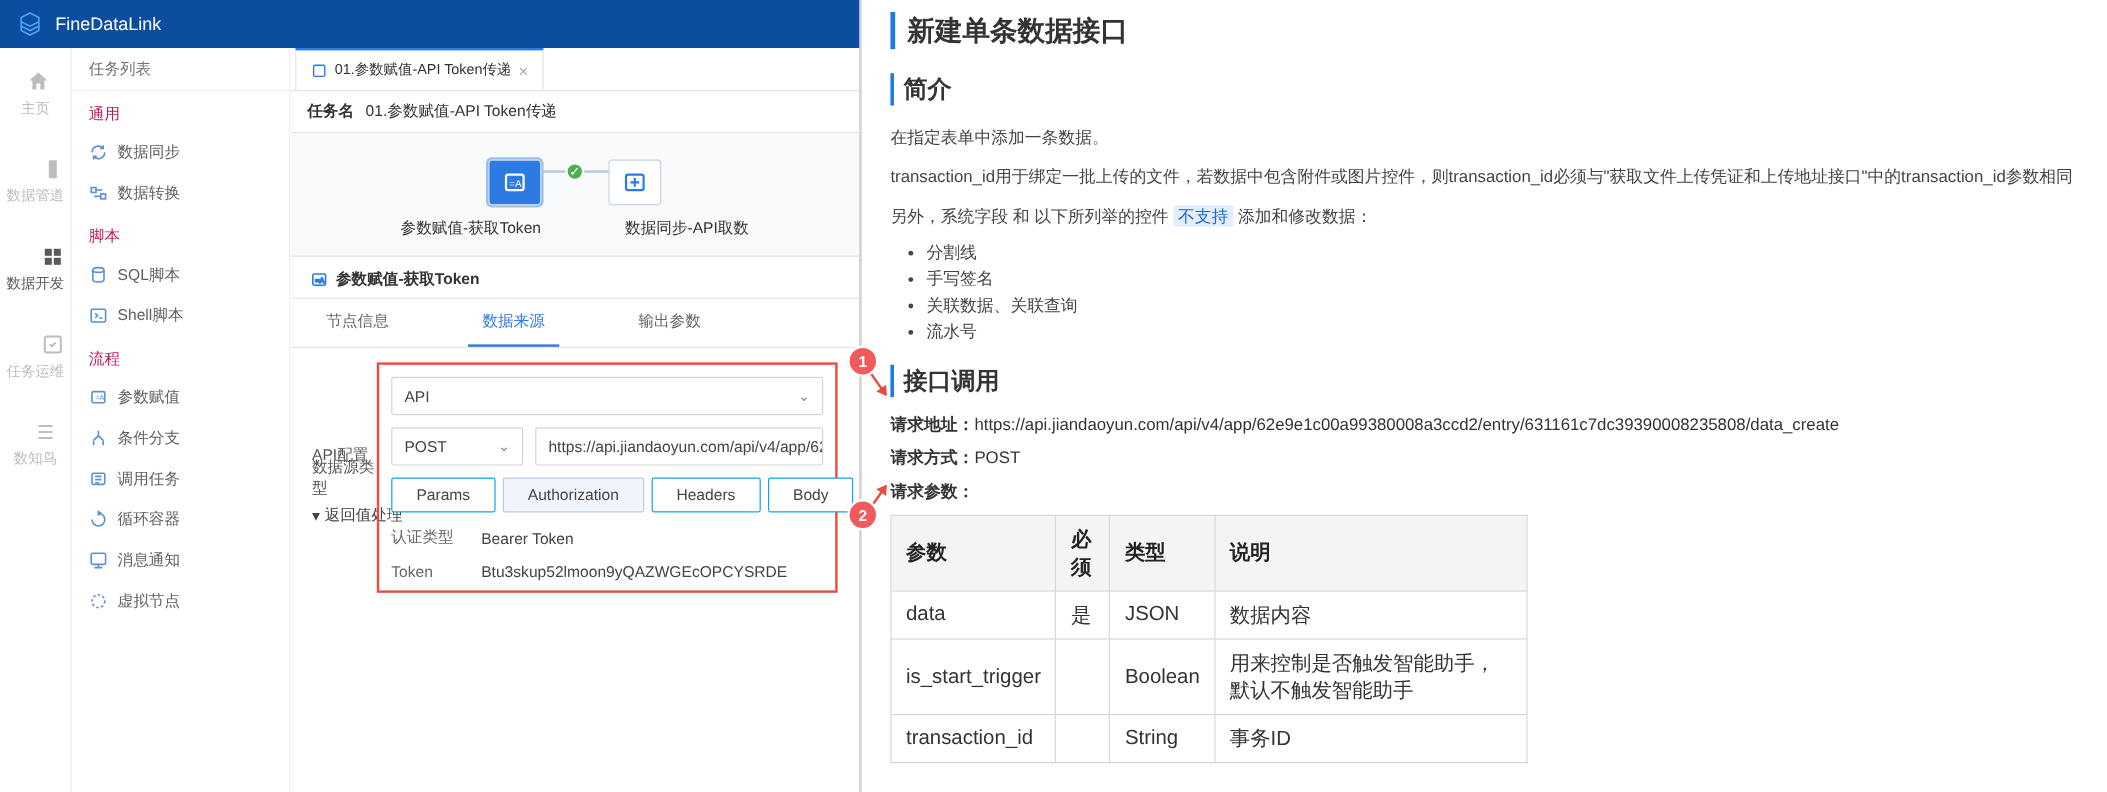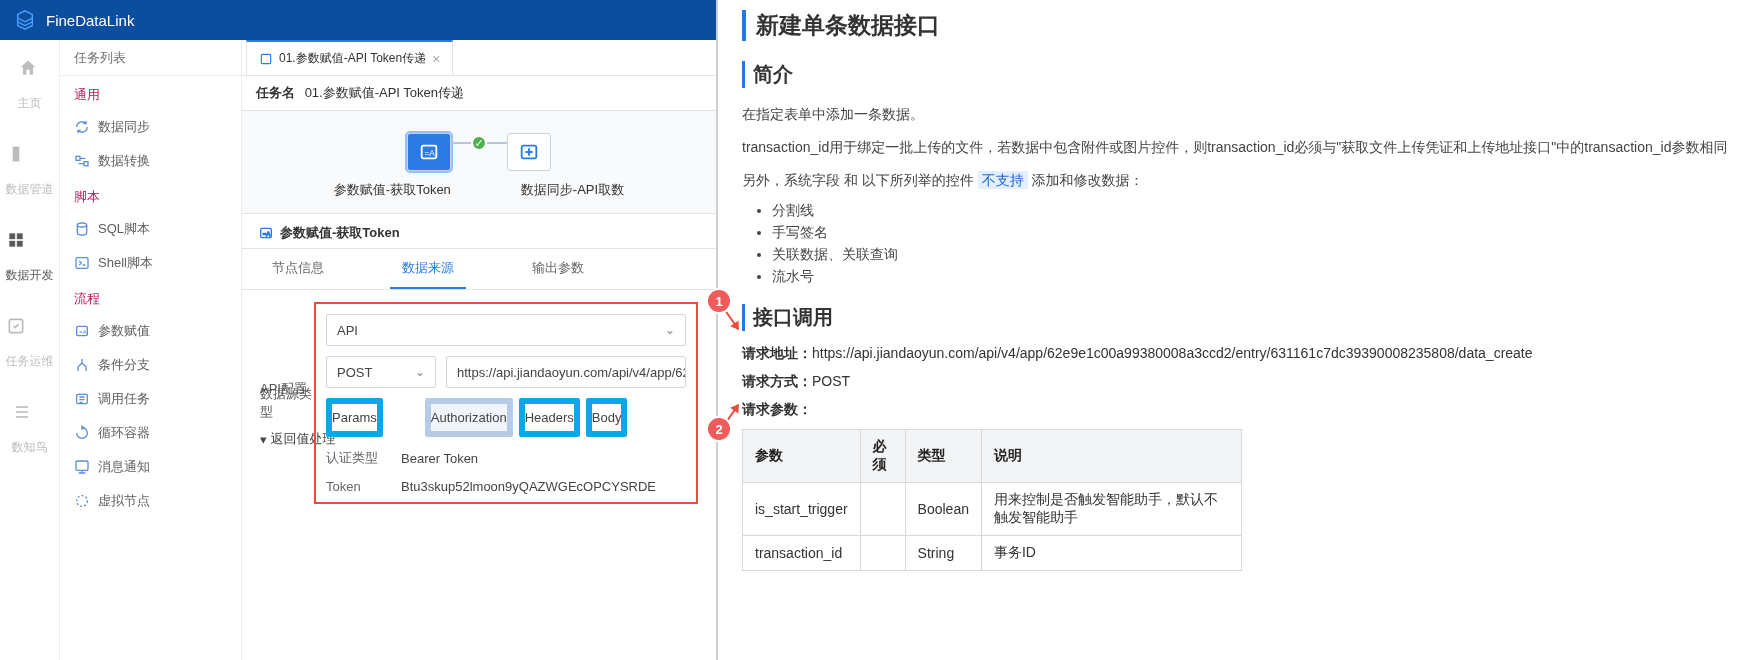--- a/index.html
+++ b/index.html
@@ -3,21 +3,21 @@
 <meta charset="utf-8">
 <style>
 * { box-sizing: border-box; margin: 0; padding: 0; }
 body { font-family: "Microsoft YaHei", "PingFang SC", Arial, sans-serif; font-size: 13px; color: #333; display: flex; width: 1756px; height: 660px; overflow: hidden; }
 .left-panel { width: 718px; display: flex; flex-direction: column; border-right: 2px solid #d0d0d0; }
 .top-bar { height: 40px; background: #0b4d9f; display: flex; align-items: center; padding: 0 14px; color: #fff; gap: 10px; }
 .top-bar svg { width: 22px; height: 22px; }
 .top-bar-title { font-size: 15px; }
 .main-area { display: flex; flex: 1; overflow: hidden; }
 .rail { width: 60px; background: #fff; display: flex; flex-direction: column; align-items: center; padding-top: 18px; gap: 32px; color: #bdbdbd; font-size: 12px; border-right: 1px solid #eee; }
-.rail-item { display: flex; flex-direction: column; align-items: flex-start; gap: 17px; cursor: pointer; }
+.rail-item { display: flex; flex-direction: column; align-items: flex-end; gap: 4px; cursor: pointer; }
 .rail-item.active { color: #595959; }
 .rail-item svg { width: 20px; height: 20px; }
 .col2 { width: 182px; background: #fff; border-right: 1px solid #eee; display: flex; flex-direction: column; }
 .col2-header { height: 36px; display: flex; align-items: center; padding: 0 14px; font-size: 13px; color: #737373; border-bottom: 1px solid #eee; }
 .group-title { padding: 10px 14px 6px; color: #be185d; font-size: 13px; }
 .side-item { display: flex; align-items: center; gap: 8px; padding: 8px 14px; color: #606060; cursor: pointer; font-size: 13px; white-space: nowrap; }
 .side-item svg { width: 16px; height: 16px; flex-shrink: 0; }
 .col3 { flex: 1; background: #fff; display: flex; flex-direction: column; overflow: hidden; }
 .tabrow { height: 36px; display: flex; align-items: stretch; border-bottom: 1px solid #e4e4e4; padding-left: 4px; }
 .tab { display: flex; align-items: center; padding: 0 12px; gap: 6px; border-top: 2px solid transparent; color: #333; font-size: 12px; cursor: pointer; }
@@ -40,36 +40,36 @@
 .form-area { padding: 12px 18px; position: relative; }
 .row { display: flex; align-items: center; margin-bottom: 12px; }
 .row .label { width: 90px; color: #555; font-size: 13px; }
 .redbox { border: 2px solid #e74c3c; padding: 10px 10px 8px; width: 384px; }
 .select { height: 32px; border: 1px solid #d5d5d5; border-radius: 2px; display: flex; align-items: center; padding: 0 10px; justify-content: space-between; color: #444; background: #fff; }
 .chev { color: #888; font-size: 12px; }
 .formrow2 { display: flex; gap: 10px; margin-top: 10px; }
 .inputbox { flex: 1; height: 32px; border: 1px solid #d5d5d5; border-radius: 2px; padding: 0 10px; color: #444; background:#fff; display:flex; align-items:center; overflow:hidden; white-space:nowrap; }
 .small { width: 110px; }
 .btnrow { display: flex; gap: 6px; margin-top: 10px; }
-.pbtn { padding: 6px 0; border: 6px solid #0ea5e9; background: #fff; font-size: 13px; color: #444; cursor: pointer; border-radius:2px; }
-.pbtn.active { background: #f1f5fb; border-color: #b7cbe6; margin-left: 36px; }
+.pbtn { padding: 6px 20px; border: 1px solid #0ea5e9; background: #fff; font-size: 13px; color: #444; cursor: pointer; border-radius:2px; }
+.pbtn.active { background: #f1f5fb; border-color: #b7cbe6; }
 .kv { display: flex; align-items: center; margin-top: 12px; gap: 20px; }
 .kv .k { width: 55px; color: #666; font-size: 13px; }
 .kv .v { color: #444; font-size: 13px; }
 .return-row { padding: 8px 18px; font-size: 13px; color: #444; display:flex; align-items:center; gap:4px; }
 .right-panel { flex: 1; padding: 10px 24px; position: relative; }
 .doc-title { border-left: 4px solid #1e7be4; padding-left: 10px; font-size: 23px; font-weight: 600; margin-bottom: 20px; }
 .doc-sec { border-left: 3px solid #1e7be4; padding-left: 8px; font-weight: 600; font-size: 20px; margin: 18px 0 14px; }
 .doc-p { font-size: 14px; color: #444; margin: 8px 0; line-height: 1.8; }
 .hl { background: #e3efff; color: #2369c9; padding: 1px 4px; }
 ul.doc-list { list-style: disc; padding-left: 30px; font-size: 14px; color: #444; }
 ul.doc-list li { margin: 4px 0; }
 .kvrow { font-size: 14px; margin: 10px 0; }
 .kvrow b { font-weight: 600; }
-table.doc { border-collapse: collapse; margin-top: 6px; font-size: 14px; }
+table.doc { border-collapse: collapse; margin-top: 6px; font-size: 17px; }
 table.doc th, table.doc td { border: 1px solid #d8d8d8; padding: 8px 12px; text-align: left; }
 table.doc th { background: #f3f4f6; font-weight: 600; color: #222; }
 .marker { position: absolute; width: 22px; height: 22px; border-radius: 50%; background: #f05a5a; color: #fff; font-weight: 600; display: flex; align-items: center; justify-content: center; font-size: 13px; z-index: 5; box-shadow:0 0 0 2px #fff; }
 .arrow { position: absolute; height: 2px; background: #e74c3c; z-index: 4; transform-origin: left center; }
 .arrow::after { content: ''; position: absolute; right: -1px; top: -4px; border-left: 8px solid #e74c3c; border-top: 5px solid transparent; border-bottom: 5px solid transparent; }
 </style>
 </head>
 <body>
 
 <div class="left-panel">
@@ -324,20 +324,26 @@
     <thead>
         <tr>
       <th style="width:100px">参数</th>
       <th style="width:45px">必须</th>
       <th style="width:60px">类型</th>
       <th style="width:260px">说明</th>
     </tr>
       </thead>
     <tbody>
       <tr>
+          <td>data</td>
+          <td>是</td>
+          <td>JSON</td>
+          <td>数据内容</td>
+        </tr>
+      <tr>
           <td>is_start_trigger</td>
           <td></td>
           <td>Boolean</td>
           <td>用来控制是否触发智能助手，默认不触发智能助手</td>
         </tr>
       <tr>
           <td>transaction_id</td>
           <td></td>
           <td>String</td>
           <td>事务ID</td>

